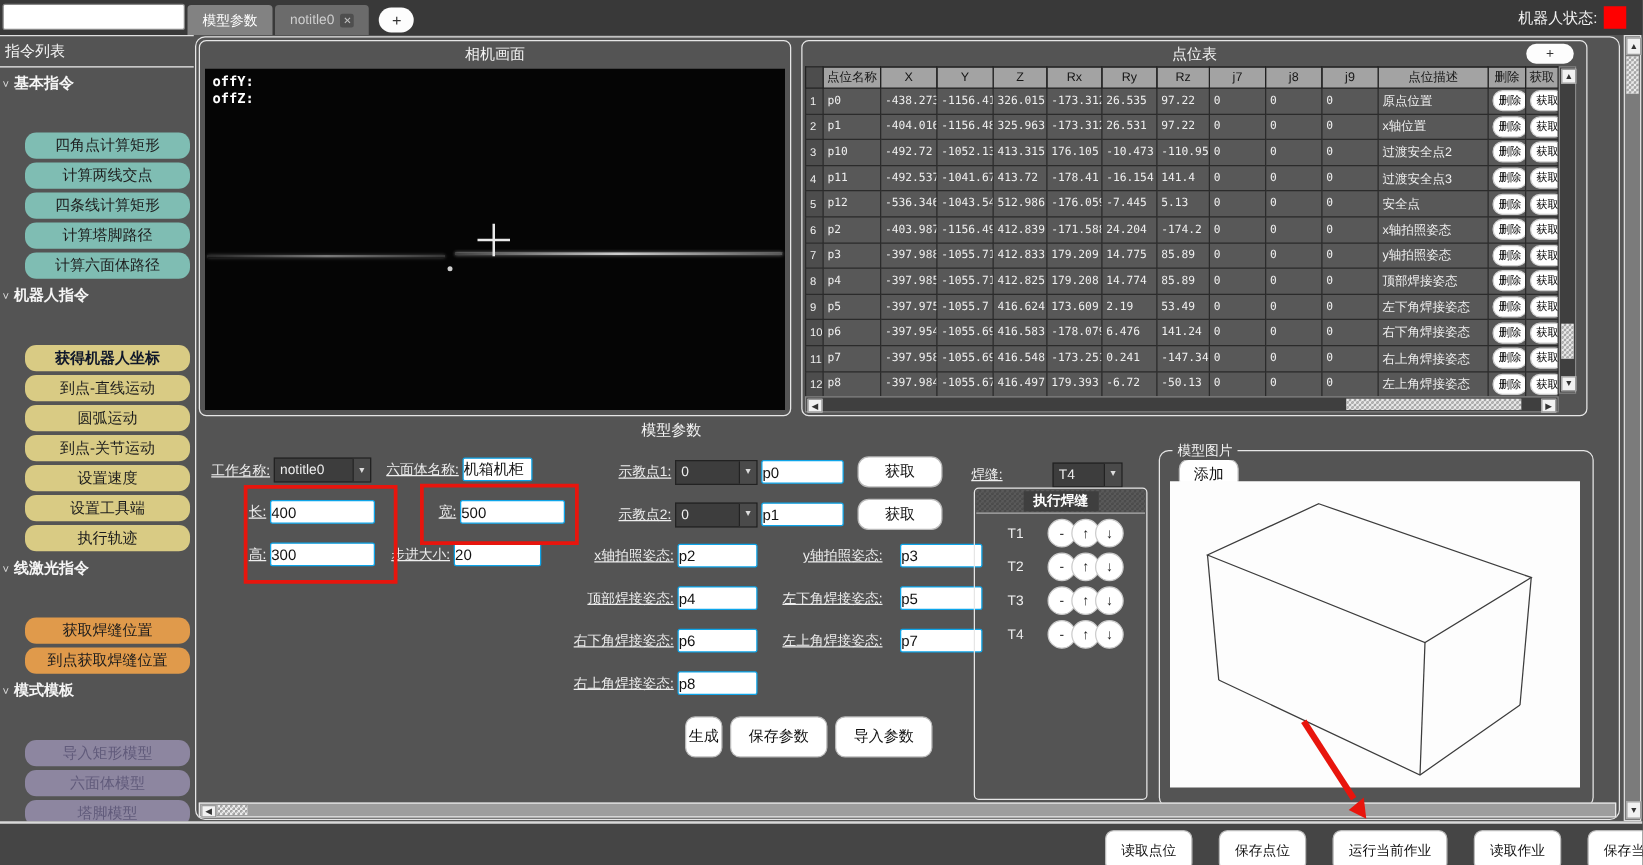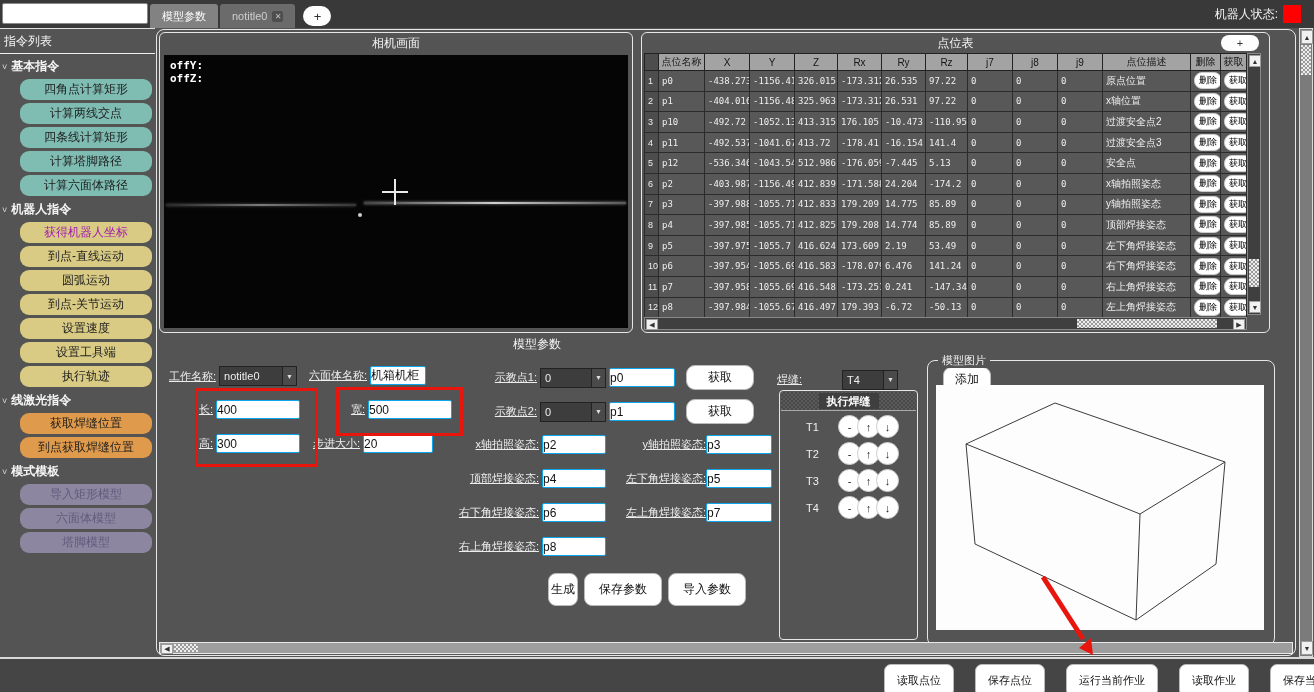--- a/index.html
+++ b/index.html
@@ -20,21 +20,21 @@
   #robot-status{position:absolute;right:36px;top:0;height:28px;display:flex;align-items:center;
       color:#f2f2f2;font-size:12px;}
   #status-led{position:absolute;right:13px;top:5px;width:18px;height:18px;background:#ff0000;}
   
   #sidebar{position:absolute;left:0;top:28px;width:155px;height:629px;background:#545454;
       border-top:1px solid #e0e0e0;box-sizing:border-box;}
   #sidebar-title{color:#f5f5f5;font-size:12px;padding:4px 4px 3px 4px;border-bottom:1px solid #eee;}
   .tree-head{display:flex;align-items:center;color:#f5f5f5;font-size:12px;font-weight:bold;
       padding:4px 0 2px 2px;}
   .caret{font-size:9px;margin-right:4px;color:#ddd;font-weight:normal;}
-  .tree-items{display:flex;flex-direction:column;align-items:flex-end;padding-right:3px;}
+  .tree-items{display:flex;flex-direction:column;align-items:flex-end;padding-right:3px;margin-top:27px;}
   .cmd-btn{width:132px;height:21px;margin:1.5px 0;border:none;border-radius:9px;
       font-size:12px;font-family:"Liberation Sans",sans-serif;cursor:pointer;}
   
   #main{position:absolute;left:156px;top:29px;width:1140px;height:627px;
       border:1px solid #e6e6e6;border-radius:8px;box-sizing:border-box;}
   .panel{position:absolute;border:1px solid #e6e6e6;border-radius:6px;box-sizing:border-box;}
   .panel-title{color:#f3f3f3;font-size:12px;text-align:center;height:20px;line-height:20px;}
   
   #camera-panel{left:2px;top:2px;width:474px;height:301px;}
   #camera-canvas{position:absolute;left:4px;top:22px;right:4px;bottom:4px;background:#050505;overflow:hidden;}
@@ -78,21 +78,21 @@
   .combo{display:flex;align-items:center;background:#3d3d3d;border:1px solid #222;height:20px;
       box-sizing:border-box;color:#eee;font-size:11px;}
   .combo .val{flex:1;padding:0 4px;overflow:hidden;white-space:nowrap;}
   .combo .arr{width:13px;height:100%;background:#4a4a4a;border-left:1px solid #222;color:#ddd;
       font-size:7px;display:flex;align-items:center;justify-content:center;}
   .wbtn{background:#fff;border:1px solid #bbb;border-radius:9px;color:#111;font-size:12px;
       font-family:"Liberation Sans",sans-serif;cursor:pointer;}
   #pose-rows{position:absolute;left:262px;top:404px;}
   .pose-row{display:flex;align-items:center;height:21px;margin-bottom:13px;}
   .plab1{width:120px;text-align:right;padding-right:3px;}
-  .plab2{width:100px;text-align:right;padding-right:0;}
+  .plab2{width:100px;text-align:right;padding-right:14px;}
   
   #weld-panel{left:622px;top:360px;width:139px;height:250px;border-radius:4px;}
   #weld-head{height:18px;margin:1px;background-image:
       linear-gradient(45deg,#494949 25%,transparent 25%,transparent 75%,#494949 75%),
       linear-gradient(45deg,#494949 25%,transparent 25%,transparent 75%,#494949 75%);
       background-size:4px 4px;background-position:0 0,2px 2px;background-color:#5a5a5a;
       display:flex;align-items:center;justify-content:center;border-bottom:1px solid #aaa;}
   #weld-head span{background:#3f3f3f;color:#fff;font-size:11px;font-weight:bold;padding:0 8px;line-height:16px;}
   .weld-row{display:flex;align-items:center;height:23px;margin:4px 0 0 26px;}
   .weld-row .wlab{width:22px;color:#f0f0f0;font-size:11px;}
@@ -157,21 +157,21 @@
           <button class="cmd-btn" style="background: rgb(127, 189, 179); color: rgb(29, 29, 29);">计算塔脚路径</button>
           <button class="cmd-btn" style="background: rgb(127, 189, 179); color: rgb(29, 29, 29);">计算六面体路径</button>
         </div>
       </div>
       <div class="tree-group">
         <div class="tree-head">
           <span class="caret">˅</span>
           <span>机器人指令</span>
         </div>
         <div class="tree-items">
-          <button class="cmd-btn" style="background: rgb(217, 203, 132); color: #a21caf;">获得机器人坐标</button>
+          <button class="cmd-btn" style="background: rgb(217, 203, 132); color: #0f172a; font-weight: bold;">获得机器人坐标</button>
           <button class="cmd-btn" style="background: rgb(217, 203, 132); color: rgb(29, 29, 29);">到点-直线运动</button>
           <button class="cmd-btn" style="background: rgb(217, 203, 132); color: rgb(29, 29, 29);">圆弧运动</button>
           <button class="cmd-btn" style="background: rgb(217, 203, 132); color: rgb(29, 29, 29);">到点-关节运动</button>
           <button class="cmd-btn" style="background: rgb(217, 203, 132); color: rgb(29, 29, 29);">设置速度</button>
           <button class="cmd-btn" style="background: rgb(217, 203, 132); color: rgb(29, 29, 29);">设置工具端</button>
           <button class="cmd-btn" style="background: rgb(217, 203, 132); color: rgb(29, 29, 29);">执行轨迹</button>
         </div>
       </div>
       <div class="tree-group">
         <div class="tree-head">

